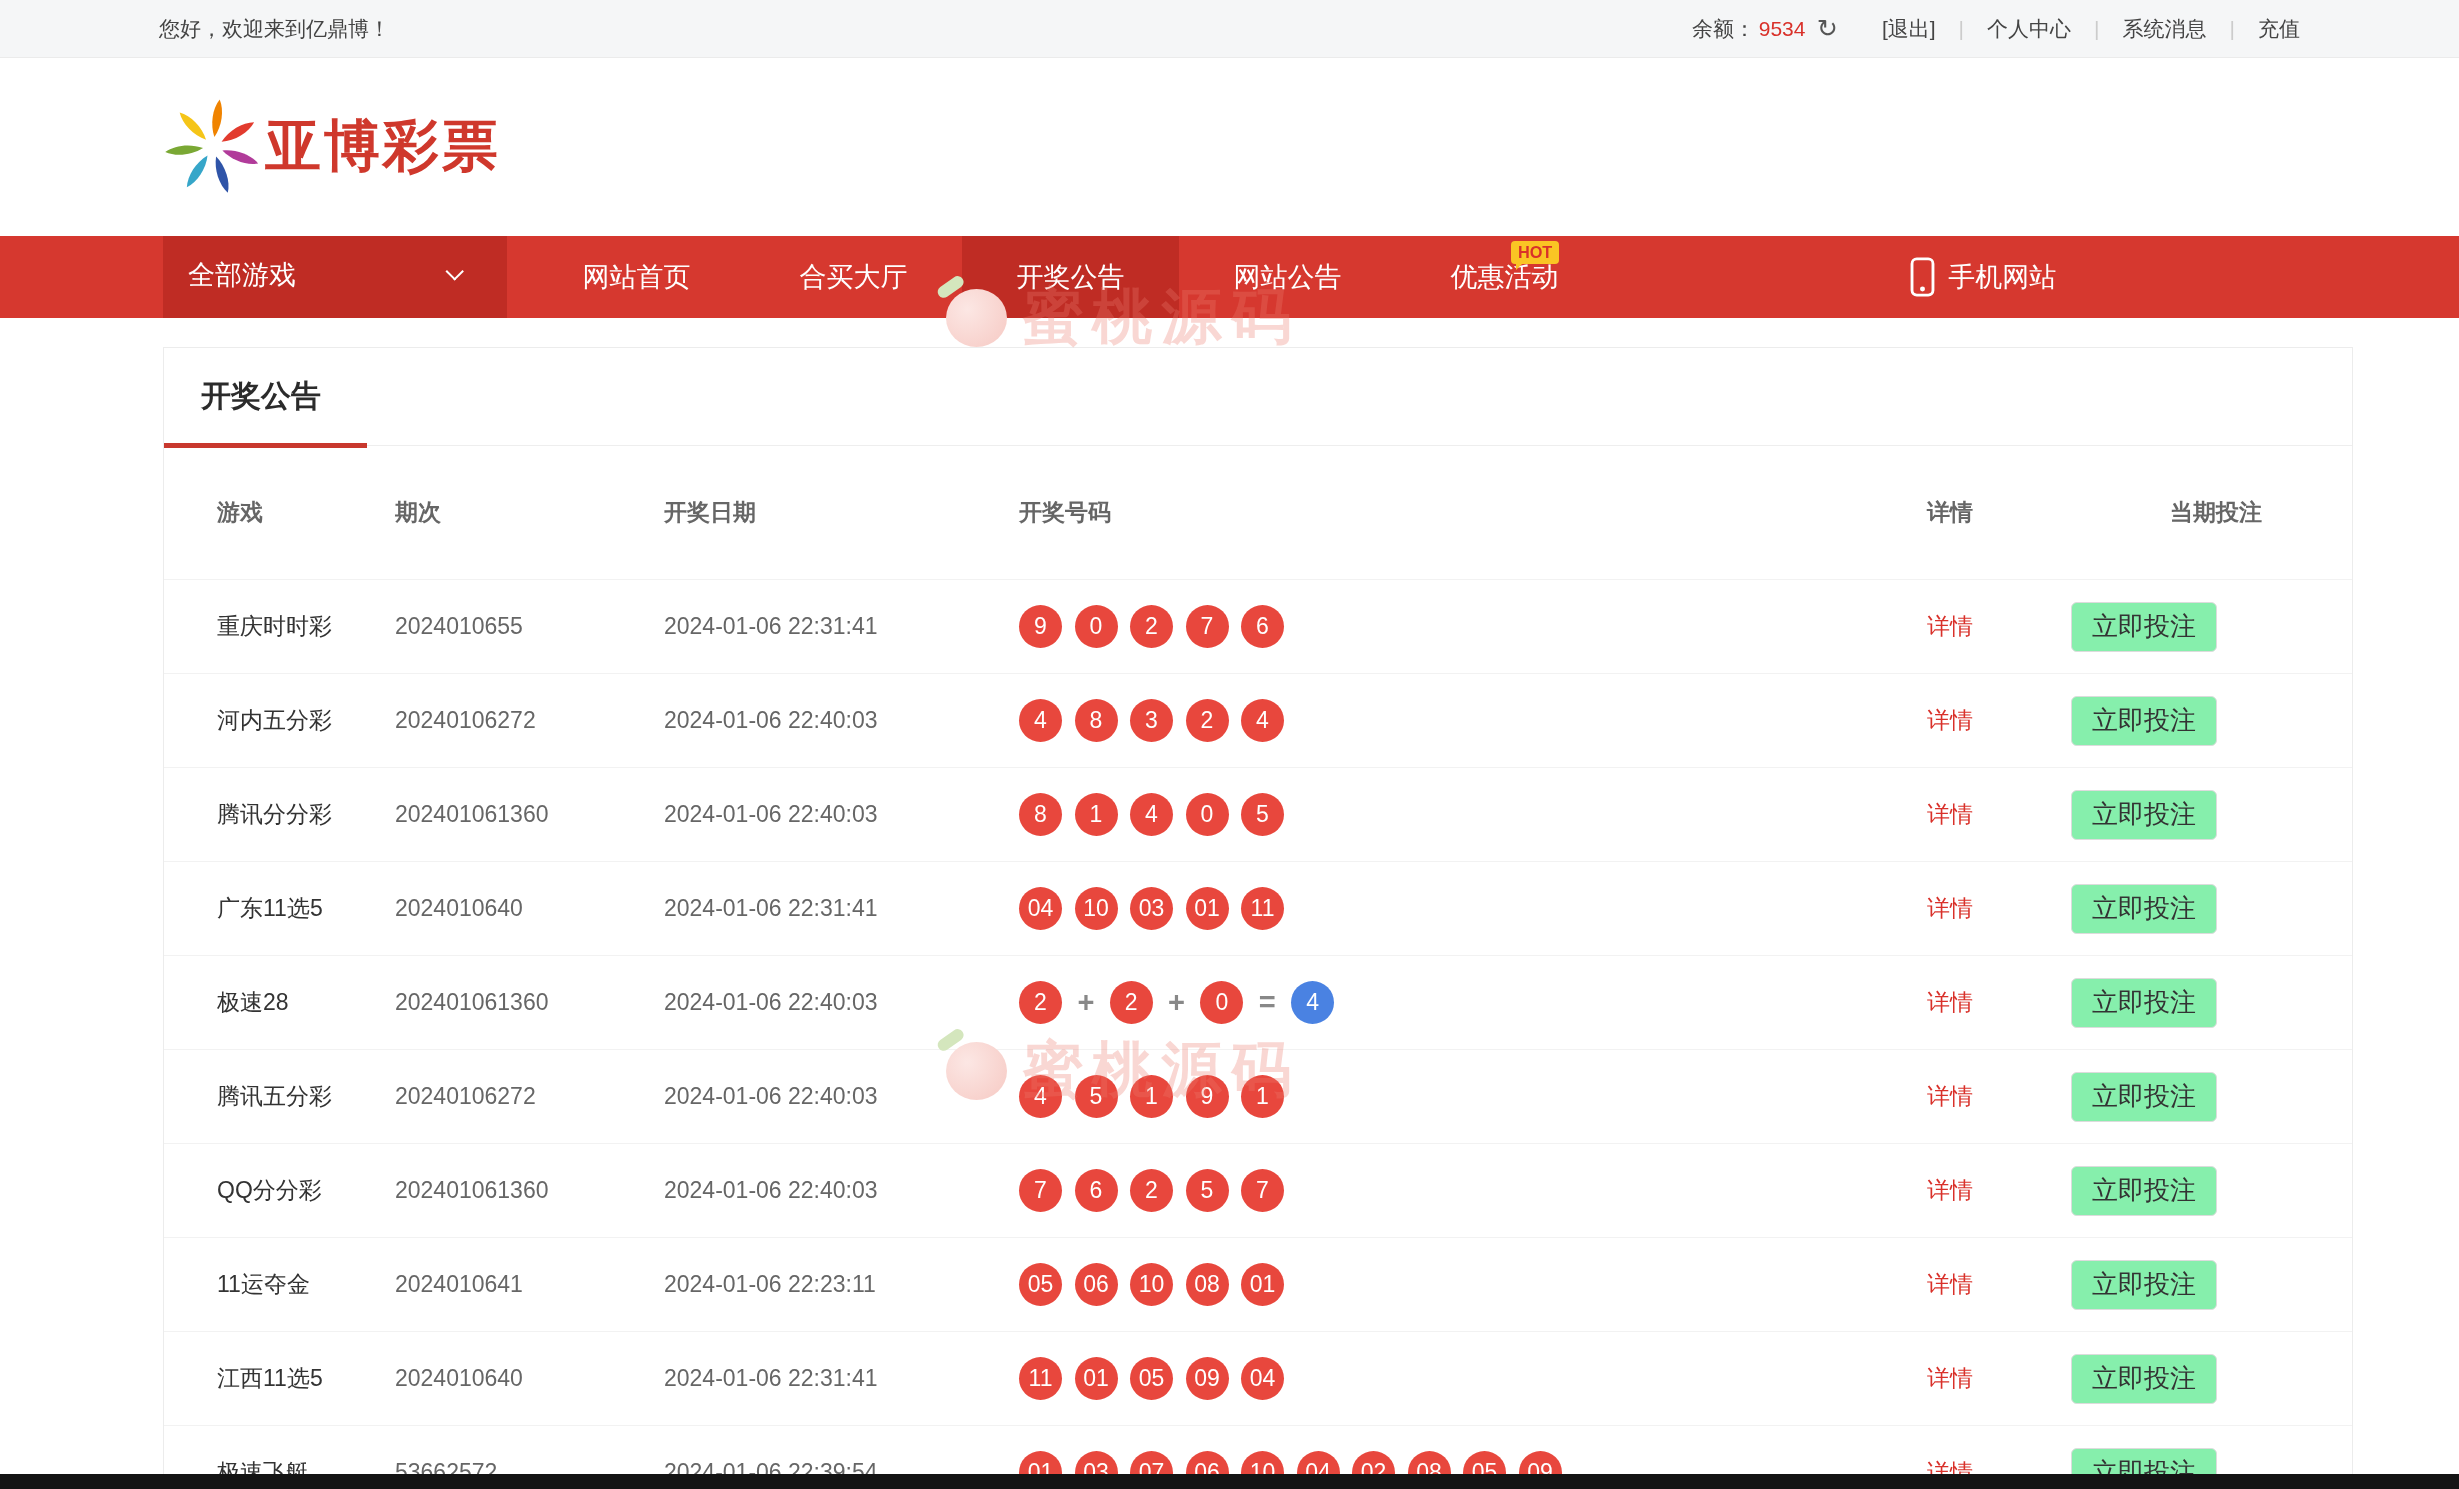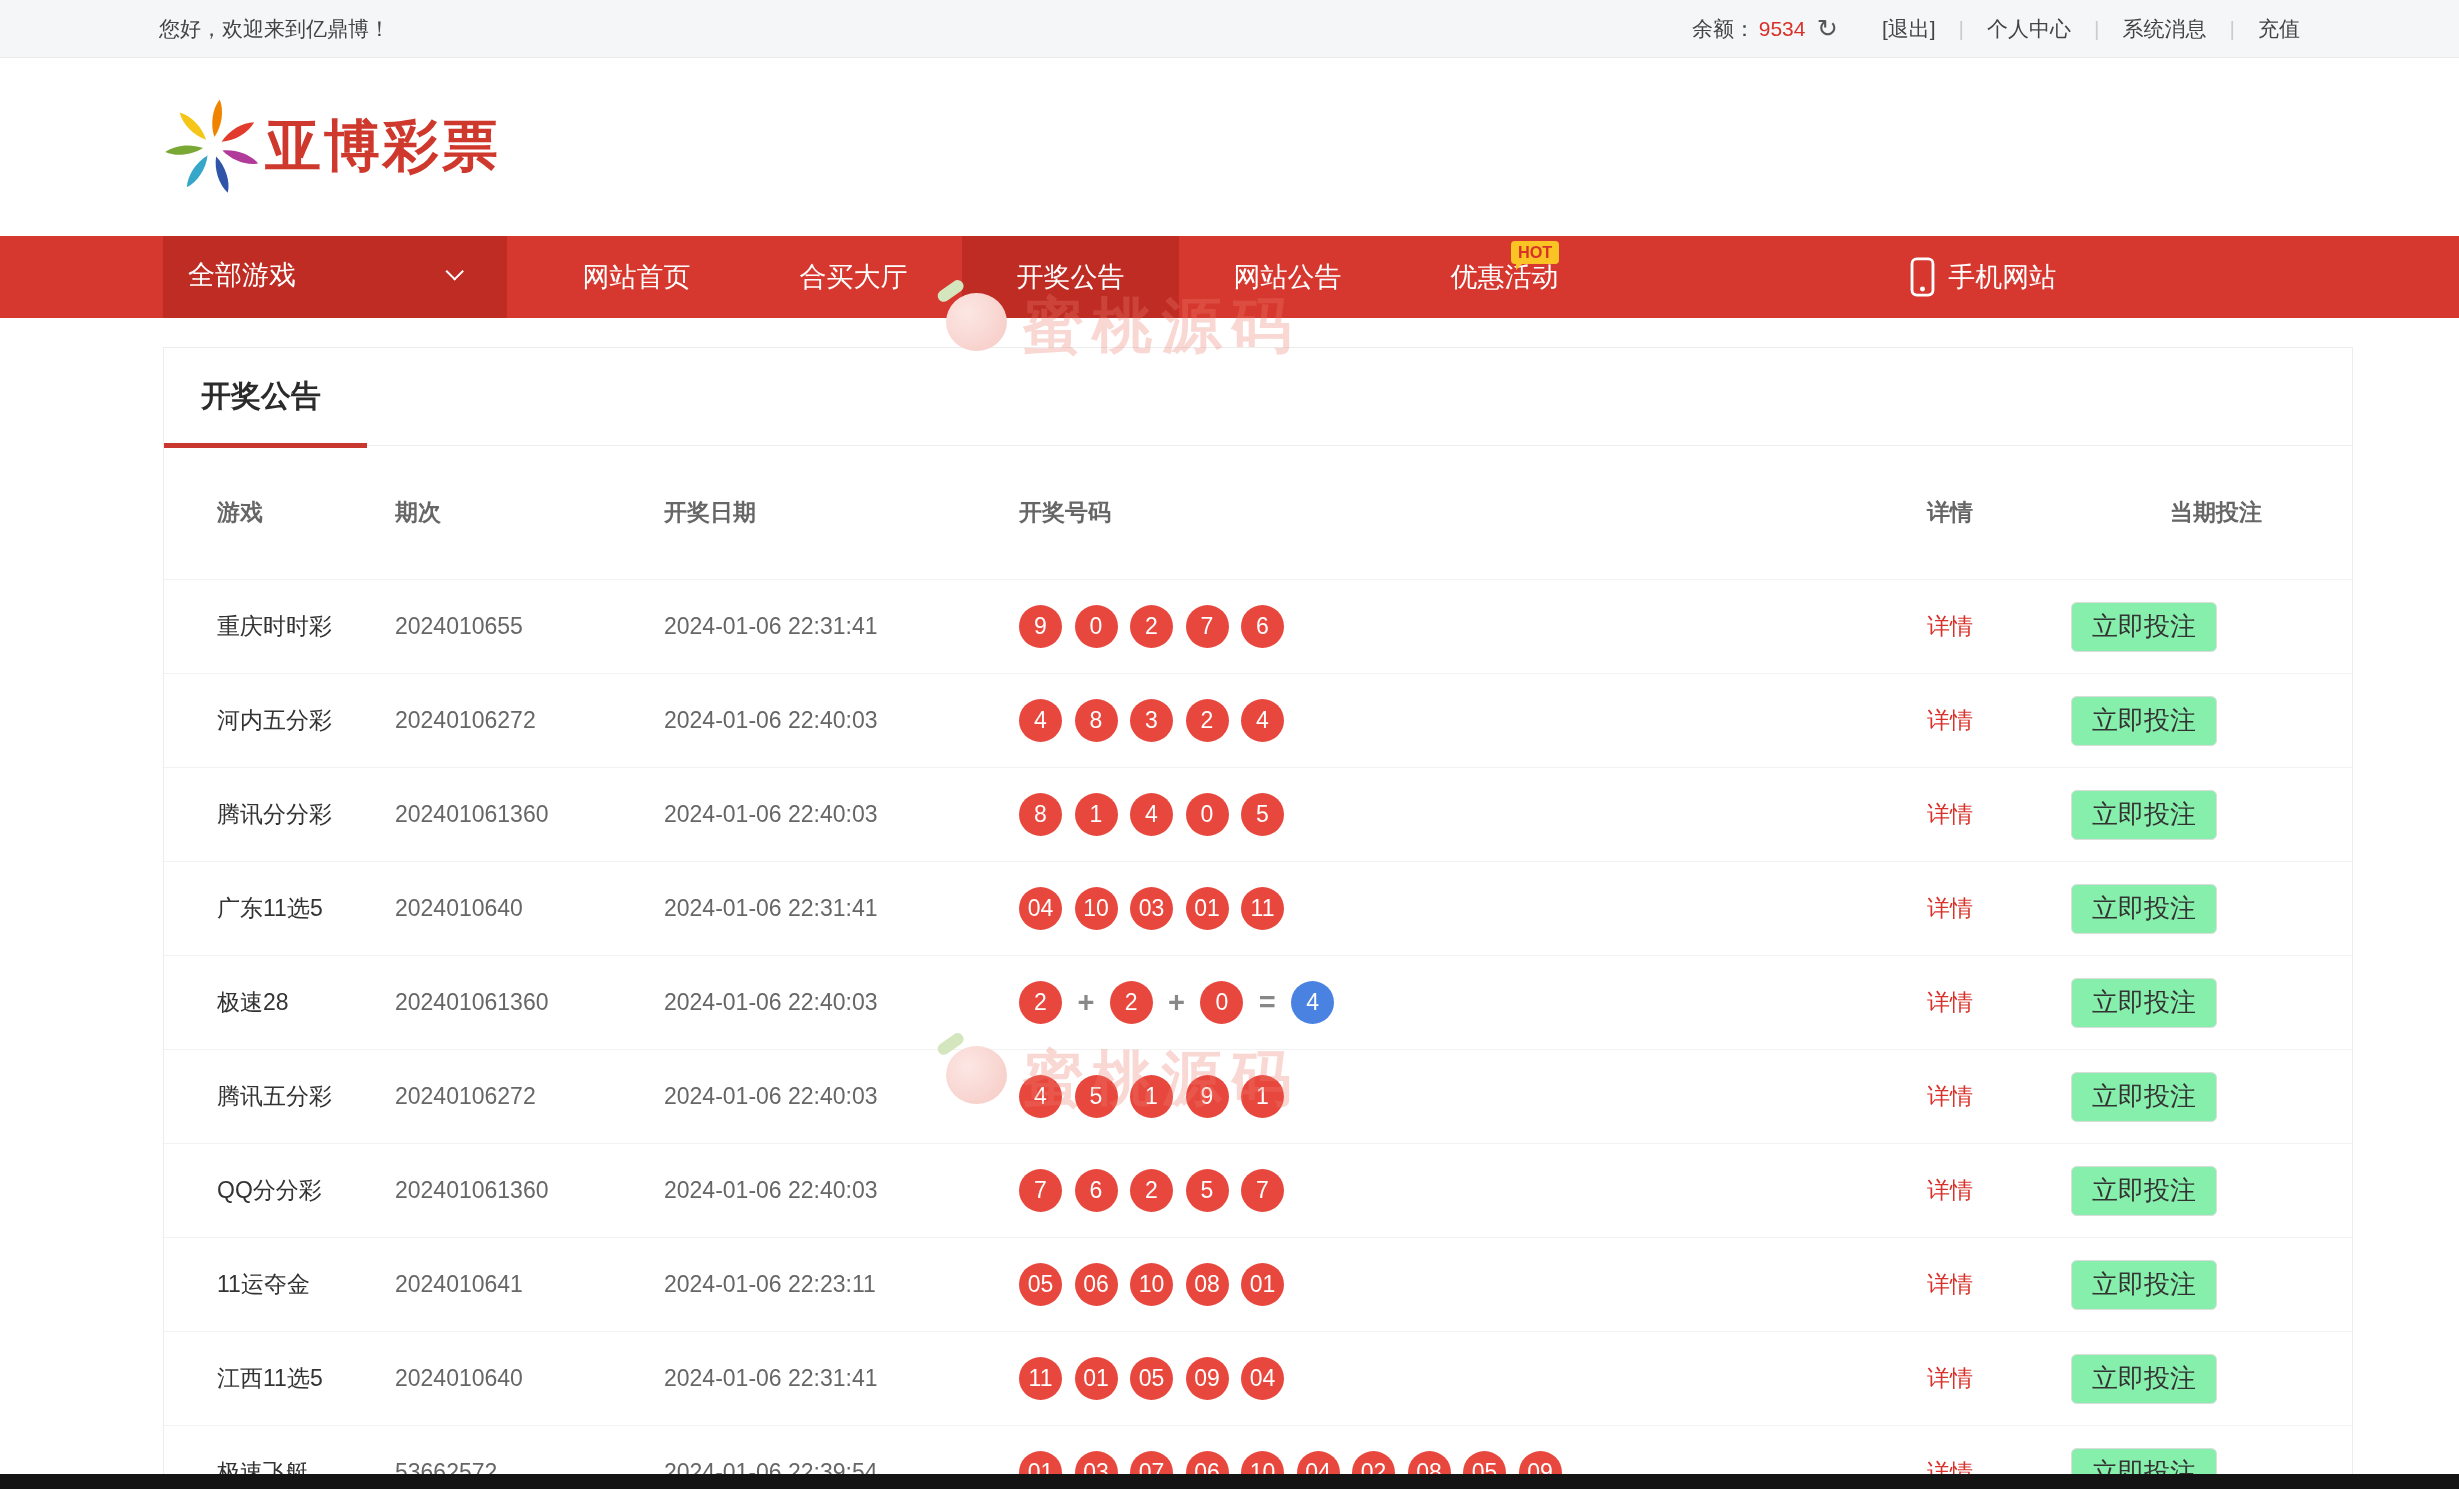--- a/index.html
+++ b/index.html
@@ -48,21 +48,21 @@
     border: 3.8px solid transparent; border-top-color: #fac524; border-left-color: #fac524;
   }
   .phone-icon { margin-right: 13.4px; display: inline-flex; }
 
   
   .watermark { position: absolute; display: flex; align-items: center; gap: 15.4px; pointer-events: none; z-index: 6; }
   .wm-1 { left: 946px; top: 277px; }
   .wm-2 { left: 946px; top: 1030px; }
   .peach { width: 61px; height: 58px; border-radius: 50%; background: radial-gradient(circle at 35% 35%, #fcE7e4, #f6c9c3); position: relative; }
   .peach::before { content: ""; position: absolute; top: -7.7px; left: -9.6px; width: 29px; height: 11.5px; border-radius: 11.5px; background: #d4e6bd; transform: rotate(-35deg); }
-  .wm-text { font-size: 60px; font-weight: bold; color: rgba(235,122,110,0.30); letter-spacing: 9.6px; white-space: nowrap; margin-top: 9px; }
+  .wm-text { font-size: 60px; font-weight: bold; color: rgba(235,122,110,0.30); letter-spacing: 9.6px; white-space: nowrap; }
 
   
   .content { padding: 29px 0 0 163px; }
   .card { width: 2190px; height: 1130px; background: #fff; border: 1px solid #ececec; overflow: hidden; }
   .card-head { height: 98px; display: flex; align-items: center; padding-left: 37px; border-bottom: 1px solid #eee; position: relative; }
   .card-title { font-size: 30px; font-weight: bold; color: #2b2b2b; }
   .card-head::after { content: ""; position: absolute; left: -1px; bottom: -2.9px; width: 204px; height: 4.8px; background: #c8382e; }
 
   .grid-row { display: grid; grid-template-columns: 178px 269px 355px 908px 115px 1fr; padding-left: 53px; align-items: center; }
   .table-header { height: 133px; color: #666; font-size: 23px; font-weight: bold; }

